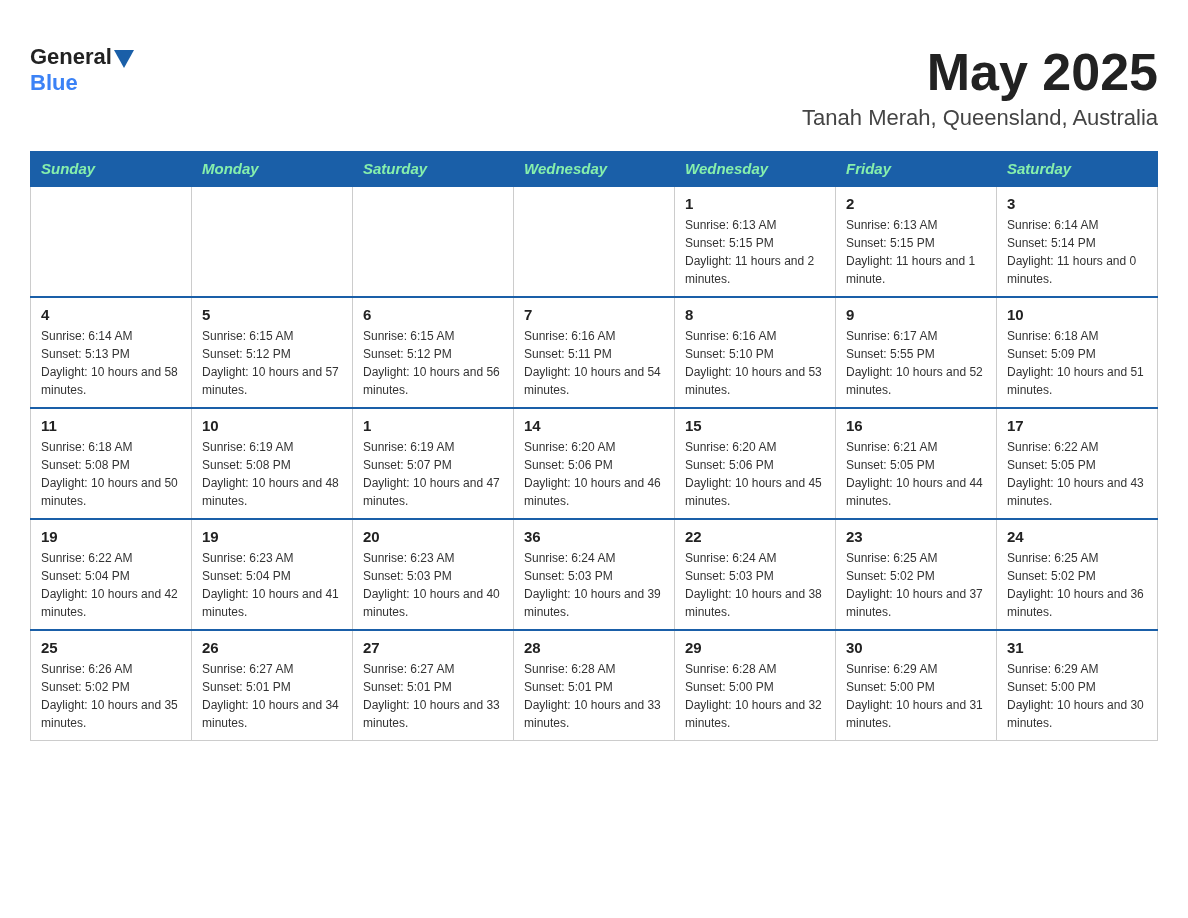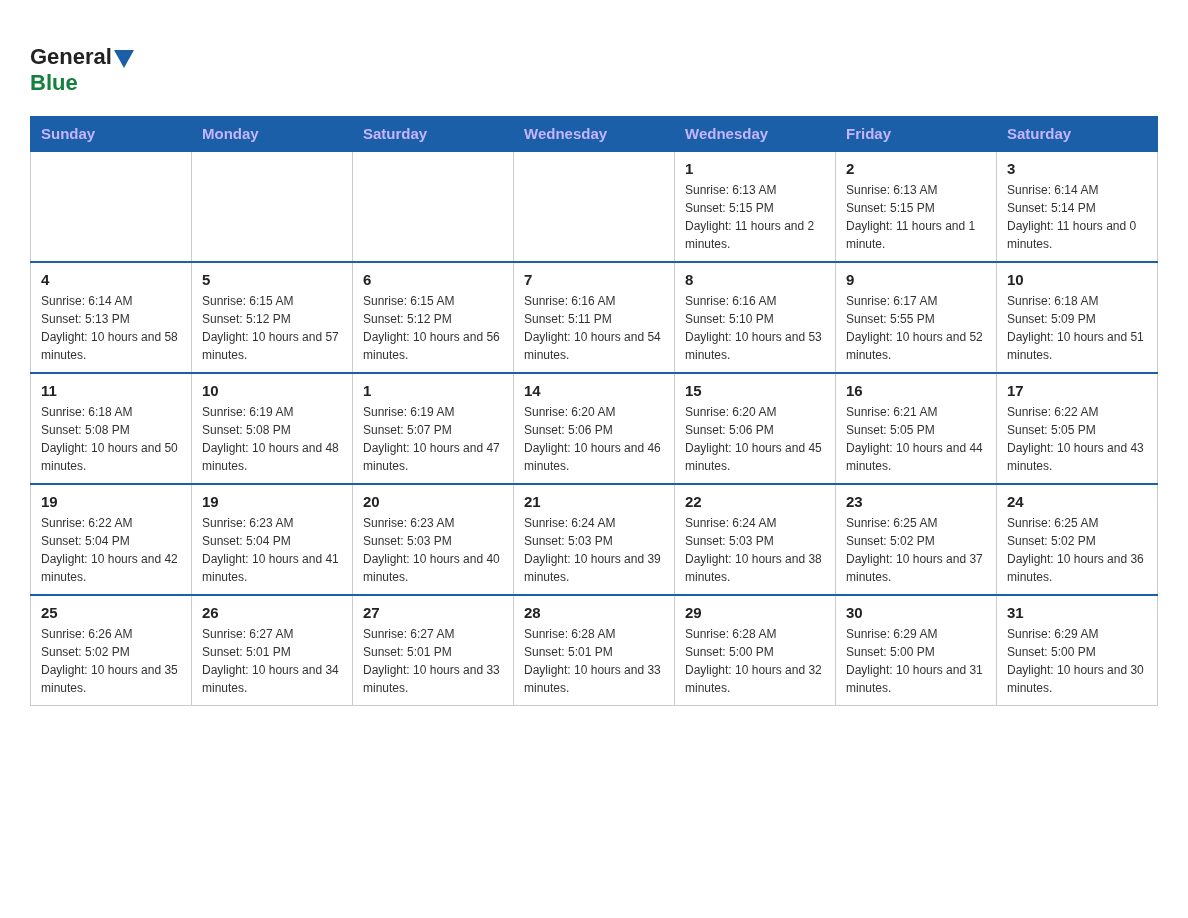--- a/index.html
+++ b/index.html
@@ -23,21 +23,21 @@
       gap: 4px;
     }
     .logo-text-general {
       font-size: 22px;
       font-weight: bold;
       color: #222;
     }
     .logo-text-blue {
       font-size: 22px;
       font-weight: bold;
-      color: #15803d;
+      color: #3b82f6;
     }
     .logo-triangle {
       width: 0;
       height: 0;
       border-left: 10px solid transparent;
       border-right: 10px solid transparent;
       border-top: 18px solid #1a5fa8;
       margin-left: 2px;
       margin-top: 4px;
     }
@@ -55,26 +55,27 @@
       color: #444;
       margin-top: 4px;
     }
     .calendar {
       width: 100%;
       border-collapse: collapse;
       border: 1px solid #1a5fa8;
     }
     .calendar th {
       background-color: #1a5fa8;
-      color: #c4b5fd;
+      color: #86efac;
       font-size: 15px;
       font-weight: bold;
       padding: 8px 10px;
       text-align: left;
       border: 1px solid #1a5fa8;
+      font-style: italic;
     }
     .calendar td {
       vertical-align: top;
       padding: 8px 10px;
       border: 1px solid #ccc;
       width: 14.28%;
       min-height: 90px;
     }
     .day-number {
       font-size: 15px;
@@ -101,20 +102,24 @@
 <div class="header">
   <div class="logo">
     <div style="display:flex; flex-direction:column; align-items:flex-start;">
       <div style="display:flex; align-items:center;">
         <span class="logo-text-general">General</span>
         <div class="logo-triangle"></div>
       </div>
       <span class="logo-text-blue">Blue</span>
     </div>
   </div>
+  <div class="title-area">
+    <div class="month-title">May 2025</div>
+    <div class="location-title">Tanah Merah, Queensland, Australia</div>
+  </div>
 </div>
 
 <table class="calendar">
   <thead>
     <tr>
     <th>Sunday</th>
         <th>Monday</th>
         <th>Saturday</th>
         <th>Wednesday</th>
         <th>Wednesday</th>
@@ -248,21 +253,21 @@
 Sunset: 5:04 PM
 Daylight: 10 hours and 41 minutes.</div>
         </td>
         <td>
           <span class="day-number">20</span>
           <div class="day-info" style="white-space: pre-line;">Sunrise: 6:23 AM
 Sunset: 5:03 PM
 Daylight: 10 hours and 40 minutes.</div>
         </td>
         <td>
-          <span class="day-number">21</span>
+          <span class="day-number">36</span>
           <div class="day-info" style="white-space: pre-line;">Sunrise: 6:24 AM
 Sunset: 5:03 PM
 Daylight: 10 hours and 39 minutes.</div>
         </td>
         <td>
           <span class="day-number">22</span>
           <div class="day-info" style="white-space: pre-line;">Sunrise: 6:24 AM
 Sunset: 5:03 PM
 Daylight: 10 hours and 38 minutes.</div>
         </td>

